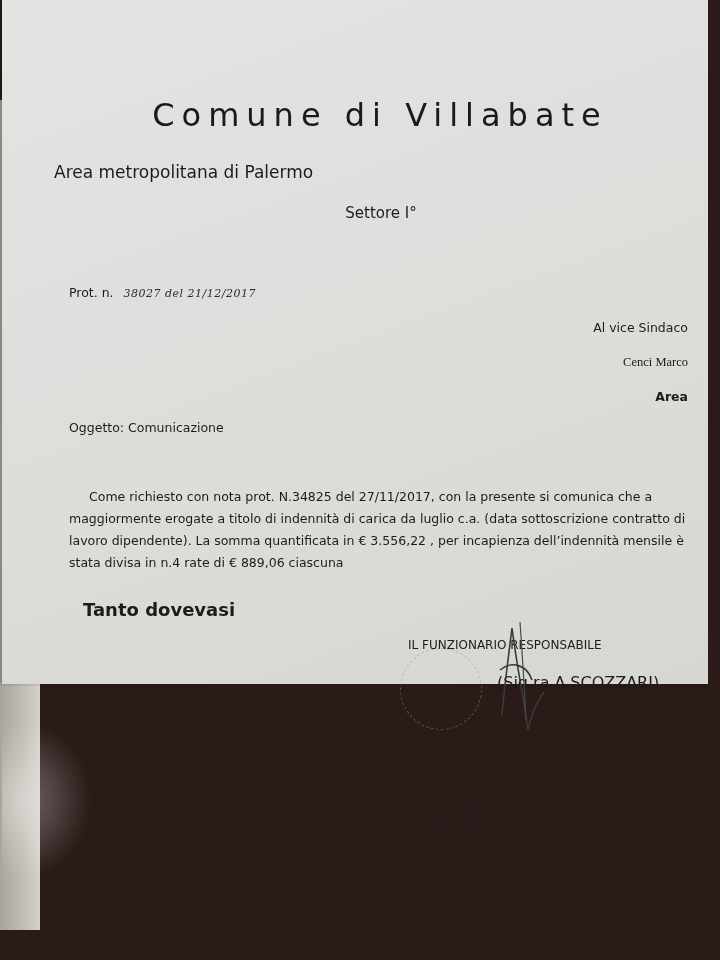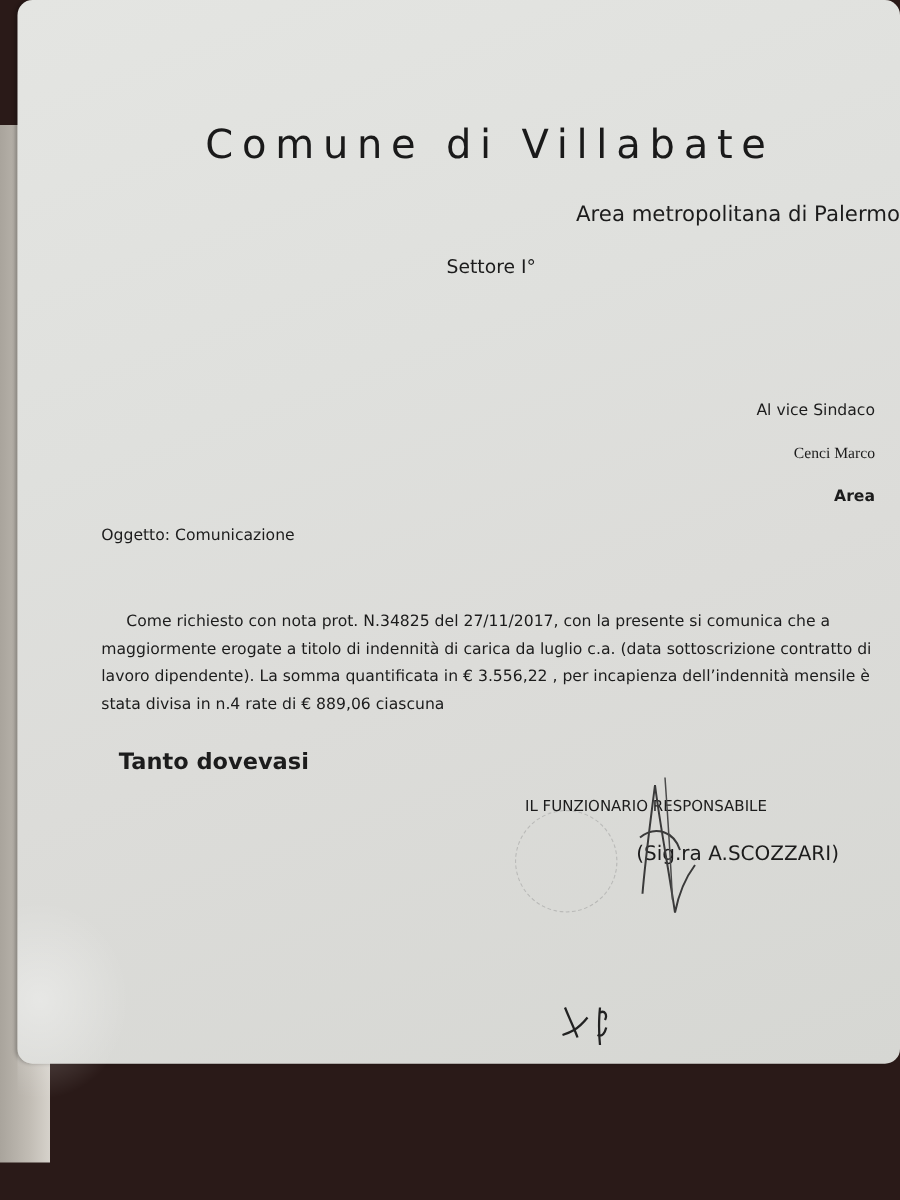--- a/index.html
+++ b/index.html
@@ -20,29 +20,28 @@
     .under-sheet {
       position: absolute;
       left: 0;
       top: 100px;
       width: 40px;
       height: 830px;
       background: linear-gradient(90deg, #a9a49c 0%, #c2bdb5 60%, #d6d2cb 100%);
     }
     .page {
       position: absolute;
-      left: 14px;
+      left: 2px;
       top: 0;
       width: 706px;
-      height: 851px;
+      height: 684px;
       background: linear-gradient(160deg, #e4e5e2 0%, #dfe0dd 35%, #dcdcd9 60%, #d6d7d3 100%);
       box-shadow: -2px 0 3px rgba(0,0,0,0.25);
       color: #1c1c1c;
       font-family: "DejaVu Sans", sans-serif;
-      border-radius: 12px;
     }
     .page::before {
       content: "";
       position: absolute;
       left: 0; top: 720px;
       width: 90px; height: 160px;
       background: radial-gradient(ellipse at 20% 50%, rgba(255,255,255,0.35), rgba(255,255,255,0) 70%);
     }
     .title {
       position: absolute;
@@ -53,21 +52,21 @@
       font-size: 32px;
       letter-spacing: 7px;
       padding-left: 50px;
       box-sizing: border-box;
       color: #1a1a1a;
     }
     .subtitle {
       position: absolute;
       left: 0; width: 100%;
       top: 162px;
-      text-align: right;
+      text-align: left;
       font-size: 17px;
       padding-left: 52px;
       box-sizing: border-box;
     }
     .sector {
       position: absolute;
       left: 0; width: 100%;
       top: 204px;
       text-align: center;
       font-size: 15px;
@@ -163,20 +162,24 @@
 
 <div class="scene">
   <div class="under-sheet"></div>
 
   <div class="page">
 
     <div class="title">Comune di Villabate</div>
     <div class="subtitle">Area metropolitana di Palermo</div>
     <div class="sector">Settore I°</div>
 
+    <div class="prot">
+      <span>Prot. n.</span>
+      <span class="hand">38027 del 21/12/2017</span>
+    </div>
 
     <div class="recipient r1">Al vice Sindaco</div>
     <div class="recipient r2">Cenci Marco</div>
     <div class="recipient r3">Area</div>
 
     <div class="subject">Oggetto: Comunicazione</div>
 
     <div class="body-text">
       <span class="line first">Come  richiesto con nota prot. N.34825 del 27/11/2017, con la presente  si comunica  che a</span>
       <span class="line">maggiormente erogate a titolo di indennità di carica  da luglio c.a. (data sottoscrizione contratto di</span>

